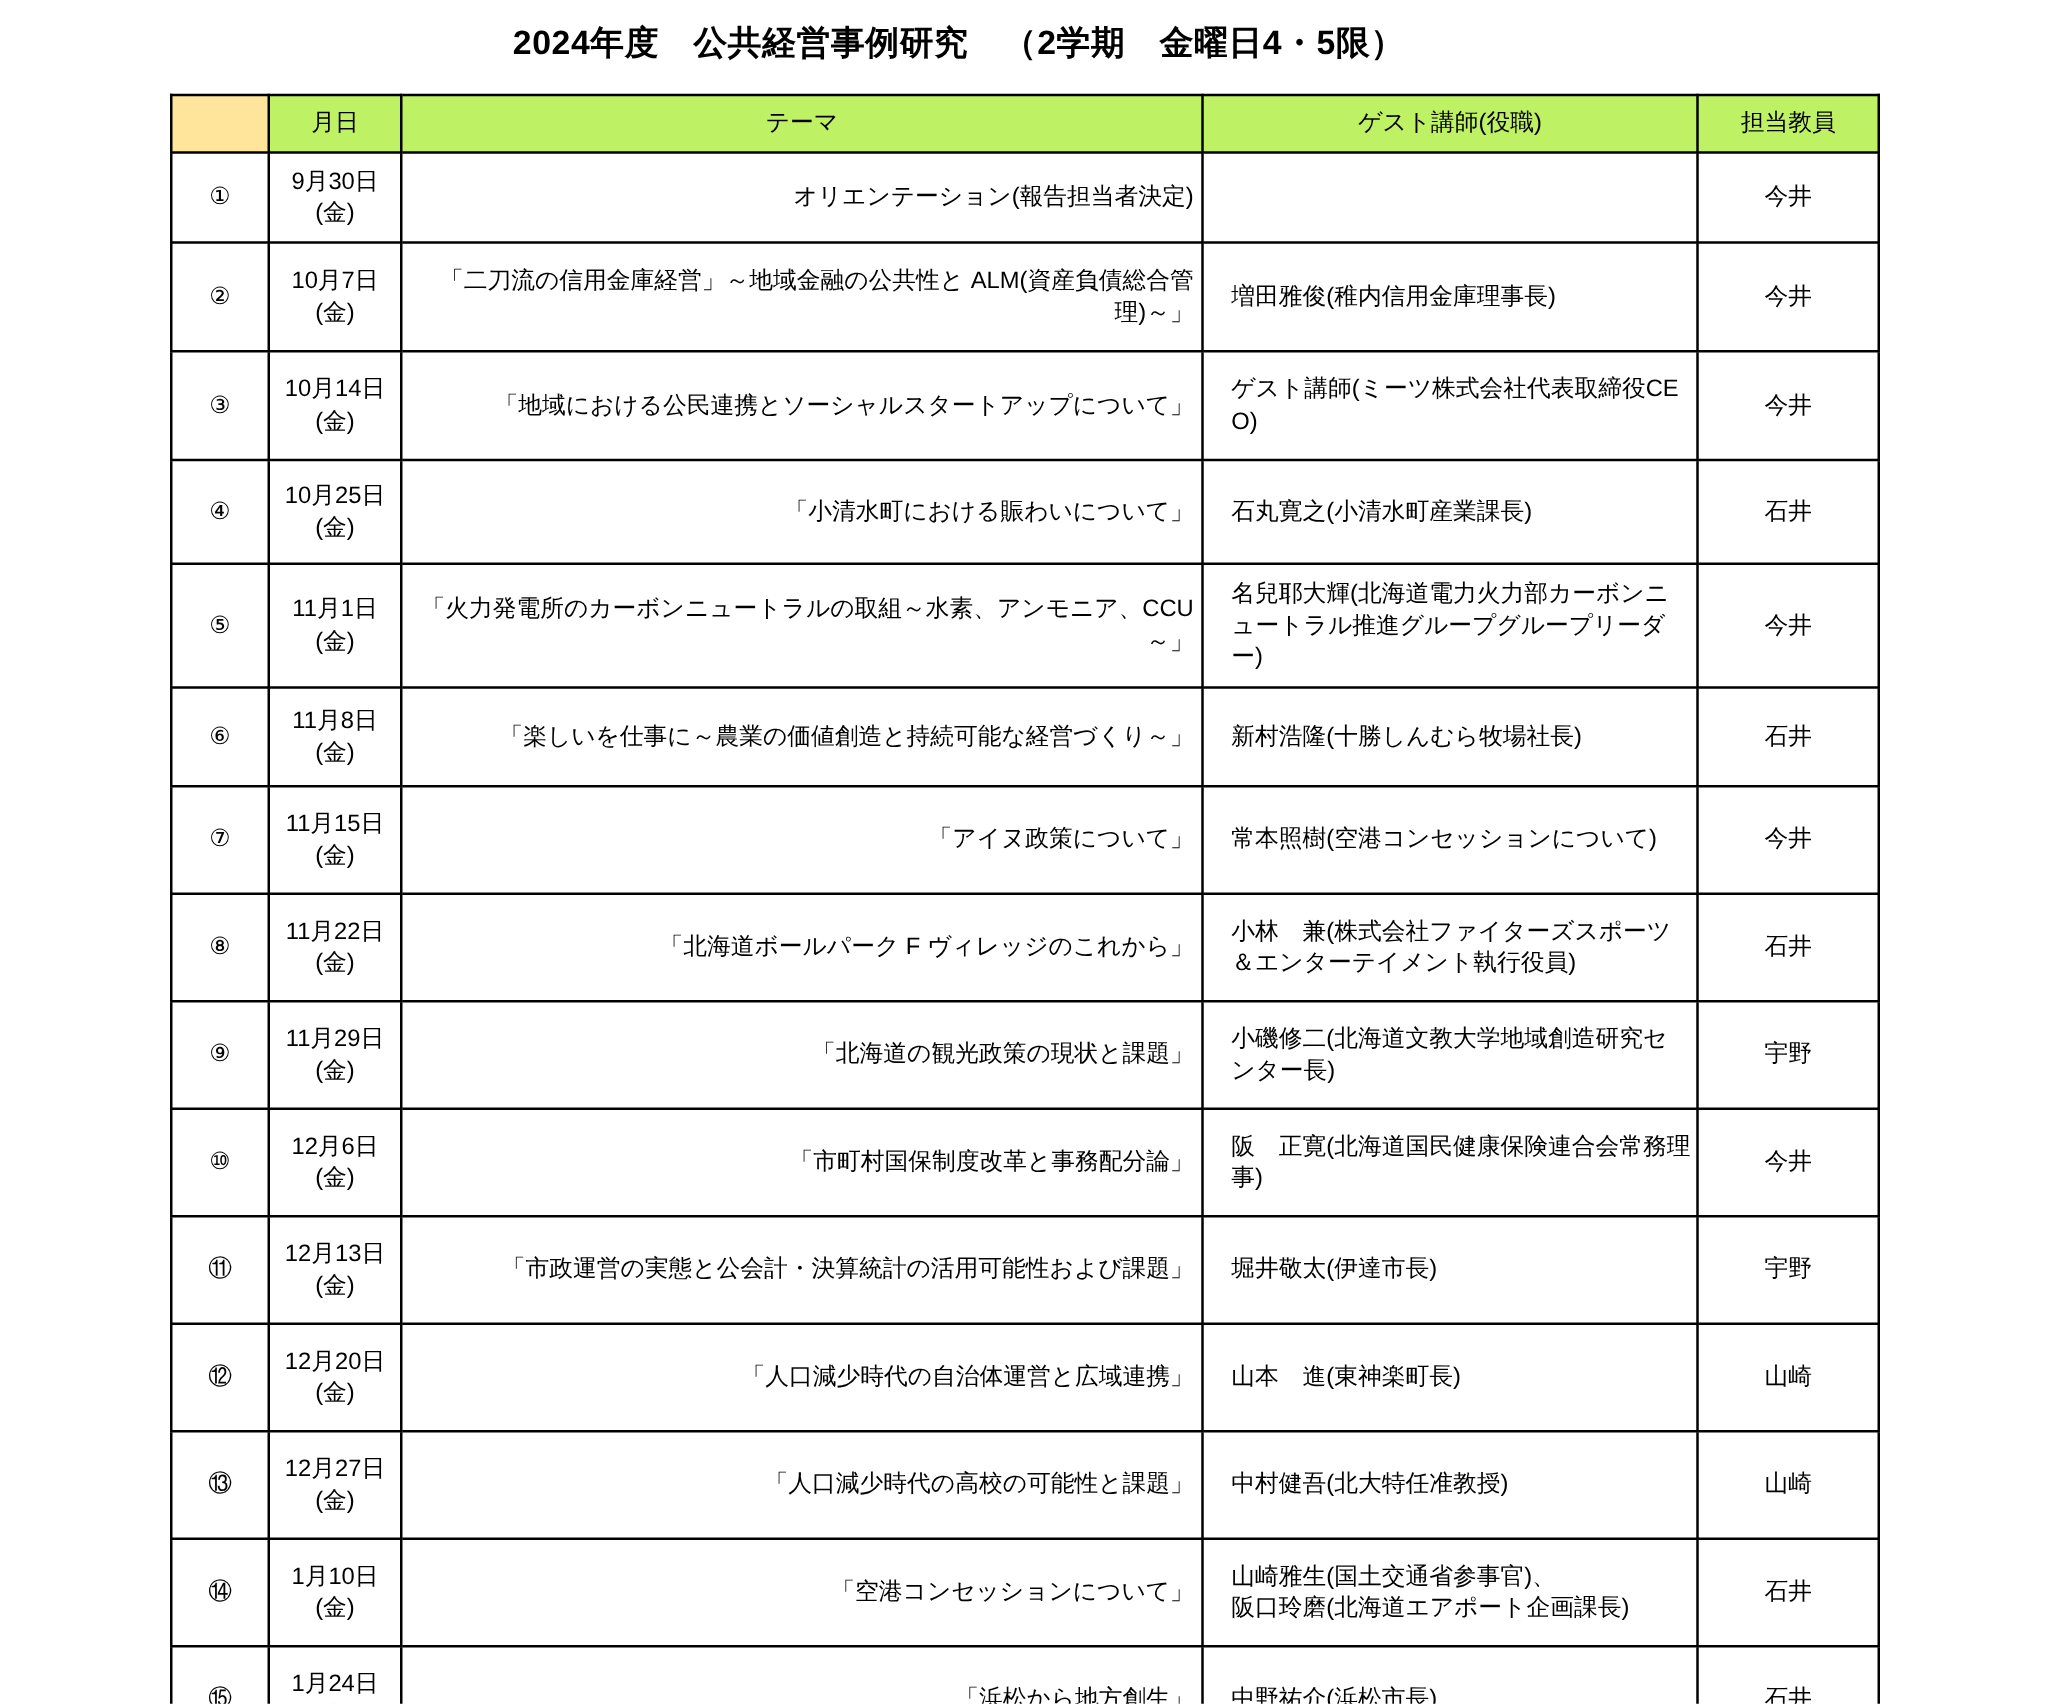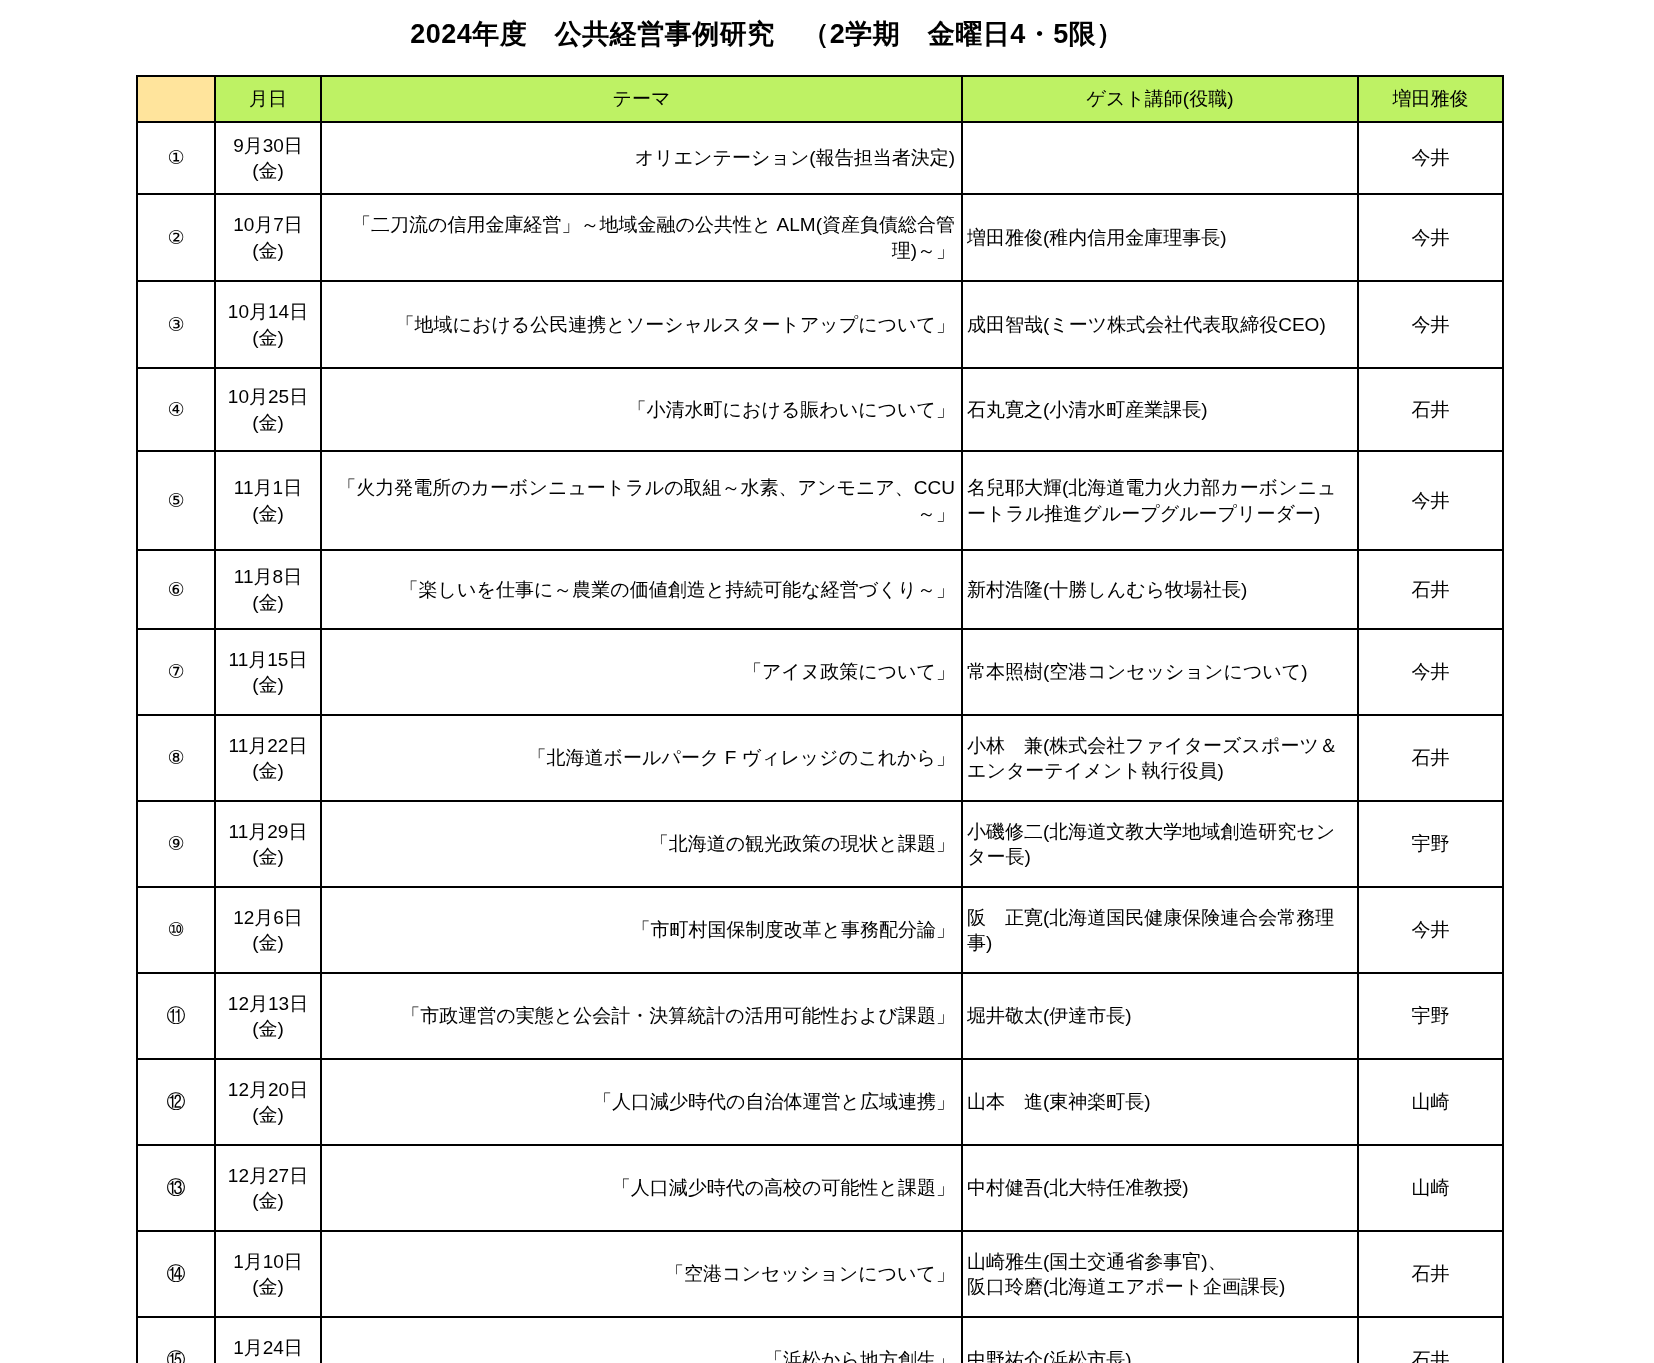--- a/index.html
+++ b/index.html
@@ -92,21 +92,21 @@
   td.date .d-dow  { display: block; font-size: 19px; }
 
   td.theme {
     text-align: right;
     padding: 4px 6px 4px 7px;
     word-break: break-all;
   }
 
   td.guest {
     text-align: left;
-    padding: 4px 4px 4px 4px;
+    padding: 4px 4px 4px 22px;
     word-break: break-all;
   }
 
   td.staff {
     text-align: center;
     padding: 2px 4px;
     white-space: nowrap;
     border-radius: 18px;
   }
 
@@ -142,21 +142,21 @@
         <col class="c-theme">
         <col class="c-guest">
         <col class="c-staff">
       </colgroup>
       <thead>
         <tr>
           <th class="h-no"></th>
           <th>月日</th>
           <th>テーマ</th>
           <th>ゲスト講師(役職)</th>
-          <th>増田雅俊</th>
+          <th>担当教員</th>
         </tr>
       </thead>
       <tbody id="schedule-body">
           <tr class="r1">
             <td class="no">①</td>
             <td class="date">
               <span class="d-main">9月30日</span>
               <span class="d-dow">(金)</span>
             </td>
             <td class="theme">オリエンテーション(報告担当者決定)</td>
@@ -173,21 +173,21 @@
             <td class="guest">増田雅俊(稚内信用金庫理事長)</td>
             <td class="staff">今井</td>
           </tr>
           <tr class="r3">
             <td class="no">③</td>
             <td class="date">
               <span class="d-main">10月14日</span>
               <span class="d-dow">(金)</span>
             </td>
             <td class="theme">「地域における公民連携とソーシャルスタートアップについて」</td>
-            <td class="guest">成田智哉(ミーツ株式会社代表取締役CEO)</td>
+            <td class="guest">ゲスト講師(ミーツ株式会社代表取締役CEO)</td>
             <td class="staff">今井</td>
           </tr>
           <tr class="r4">
             <td class="no">④</td>
             <td class="date">
               <span class="d-main">10月25日</span>
               <span class="d-dow">(金)</span>
             </td>
             <td class="theme">「小清水町における賑わいについて」</td>
             <td class="guest">石丸寛之(小清水町産業課長)</td>

